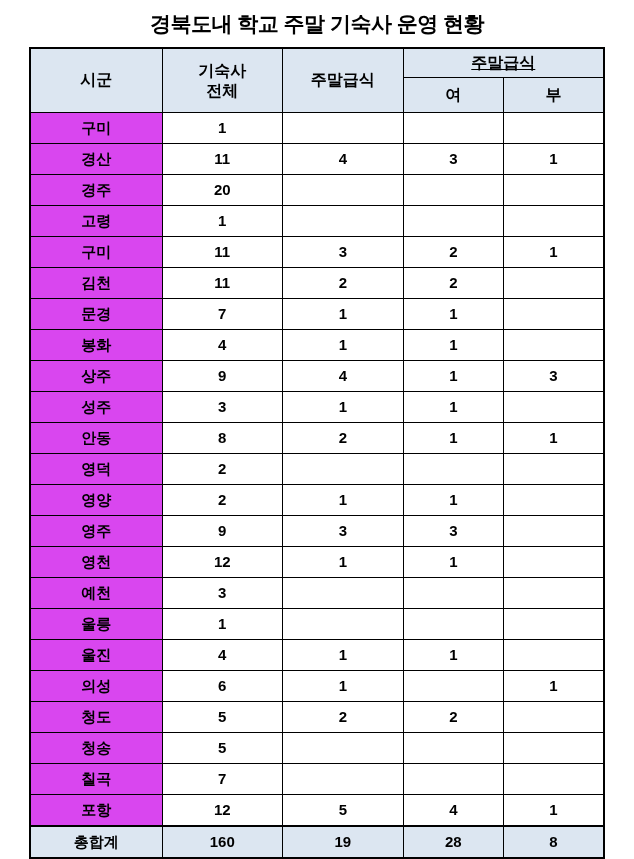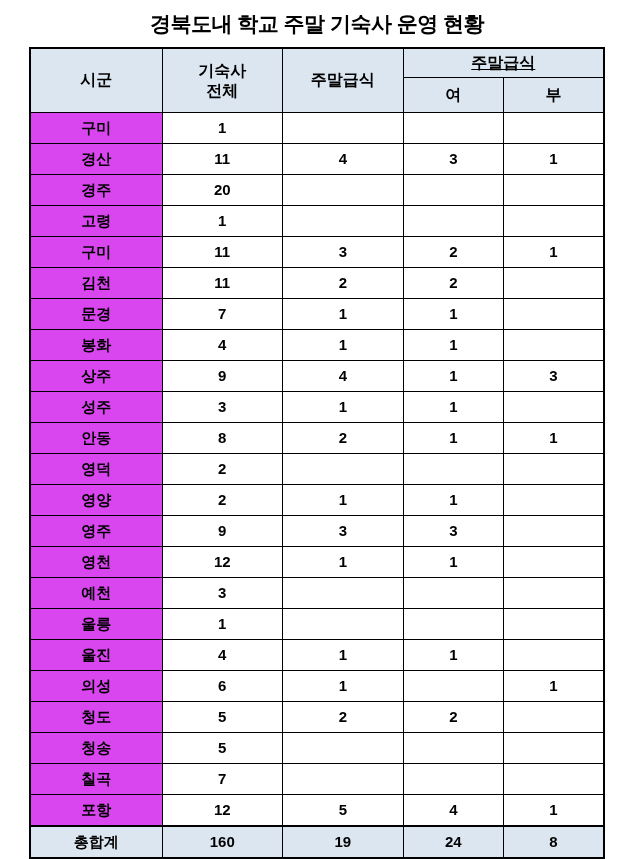--- a/index.html
+++ b/index.html
@@ -280,20 +280,20 @@
           <td class="name">포항</td>
           <td class="val">12</td>
           <td class="val">5</td>
           <td class="val">4</td>
           <td class="val">1</td>
         </tr>
         <tr class="total-row">
           <td class="name">총합계</td>
           <td class="val">160</td>
           <td class="val">19</td>
-          <td class="val">24</td>
+          <td class="val">28</td>
           <td class="val">8</td>
         </tr>
       </tbody>
     </table>
   </div>
 
 </div>
 
 </body></html>

